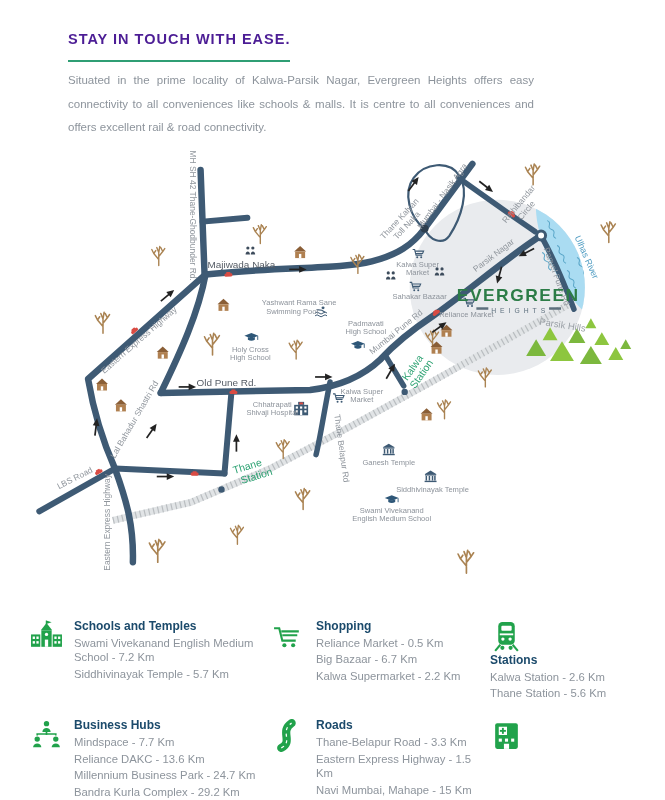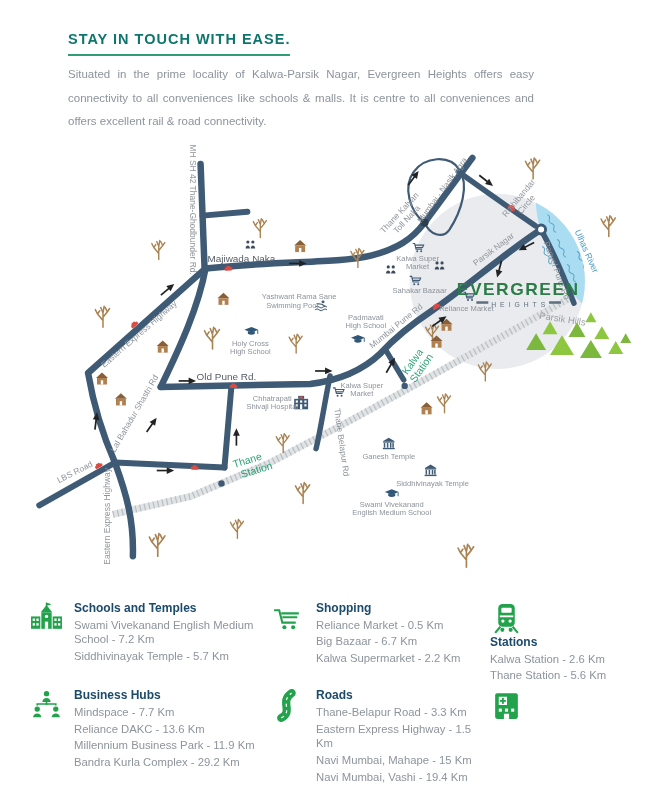--- a/index.html
+++ b/index.html
@@ -1,33 +1,33 @@
 <!DOCTYPE html>
 <html><head>
 <meta charset="utf-8">
 <style>
   html,body{margin:0;padding:0;background:#ffffff;}
   body{width:665px;height:800px;overflow:hidden;font-family:"Liberation Sans",sans-serif;}
   .hdr{padding:30px 65px 0 68px;}
-  .title{display:inline-block;color:#0f766e;font-size:14.5px;font-weight:600;letter-spacing:1px;padding-bottom:7px;border-bottom:2px solid #2f9e74;}
+  .title{display:inline-block;color:#4c1d95;font-size:14.5px;font-weight:600;letter-spacing:1px;padding-bottom:13px;border-bottom:2px solid #2f9e74;}
   .desc{margin-top:7px;width:466px;color:#8d949c;font-size:11.5px;line-height:2.05;text-align:justify;}
   .map-wrap{width:665px;height:460px;position:relative;}
   svg{display:block;}
   svg text{text-anchor:middle;font-family:"Liberation Sans",sans-serif;}
   .rl{font-size:8.5px;fill:#8f959c;}
   .rld{font-size:10px;fill:#565d66;}
   .poi{font-size:7.6px;fill:#8d939b;}
   .grn{font-size:10.5px;fill:#2fa374;}
   .blu{font-size:9px;fill:#4f9cc2;}
   .hills-lbl{font-size:9.5px;fill:#9aa0a6;}
   .lg1{font-size:17.5px;font-weight:bold;fill:#2c7c47;letter-spacing:1.5px;}
   .lg2{font-size:6.8px;fill:#5d6f7d;letter-spacing:4px;}
   .rd{stroke:#3e5a74;fill:none;stroke-linecap:round;stroke-linejoin:round;}
   .legend{padding:4px 0 0 30px;}
-  .lrow{display:flex;margin-top:3px;}
+  .lrow{display:flex;margin-top:15px;}
   .cat{display:flex;align-items:flex-start;}
   .c1{width:242px;}.c2{width:218px;}.c3{width:170px;flex-direction:column;}
   .cat .ic{width:33px;height:33px;margin-right:11px;flex:none;margin-top:1px;}
   .cat h3{margin:0 0 3px 0;color:#1b4a6b;font-size:12px;font-weight:bold;}
   .cat ul{margin:0;padding:0;list-style:none;color:#8d949c;font-size:11.3px;line-height:1.3;}
   .cat li{margin-bottom:2px;}
 </style>
 </head>
 <body>
 
@@ -380,21 +380,21 @@
               <path d="M21,27.5 C21,22.5 29,22.5 29,27.5 Z"></path>
           </g>
           <path d="M16,12.5 L16,15.5 M7,16 L7,14.5 L25,14.5 L25,16 M16,14.5 L16,14.5" stroke="#21a24b" stroke-width="1.6" fill="none"></path>
         </svg>
       </span>
       <div>
         <h3>Business Hubs</h3>
         <ul>
           <li>Mindspace - 7.7 Km</li>
           <li>Reliance DAKC - 13.6 Km</li>
-          <li>Millennium Business Park - 11.9 Km</li>
+          <li>Millennium Business Park - 24.7 Km</li>
           <li>Bandra Kurla Complex - 29.2 Km</li>
         </ul>
       </div>
     </div>
     <div class="cat c2">
       <span class="ic">
         <svg viewBox="0 0 32 32" width="33" height="33">
           <path d="M9,28 C21,22 7,12 19,4" stroke="#21a24b" stroke-width="8" fill="none" stroke-linecap="round"></path>
           <path d="M9,28 C21,22 7,12 19,4" stroke="#ffffff" stroke-width="1.2" fill="none" stroke-dasharray="3 3.5"></path>
         </svg>

